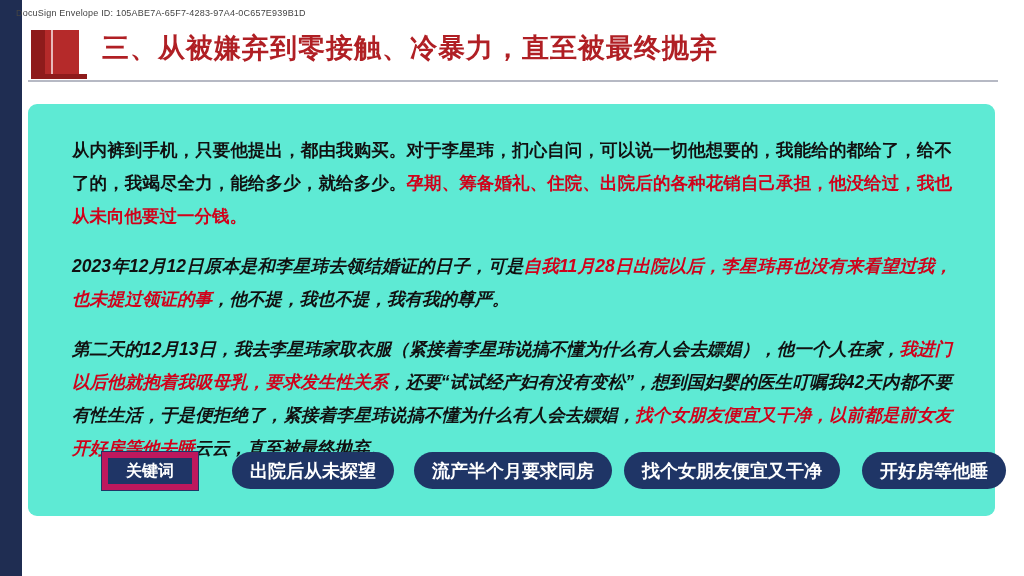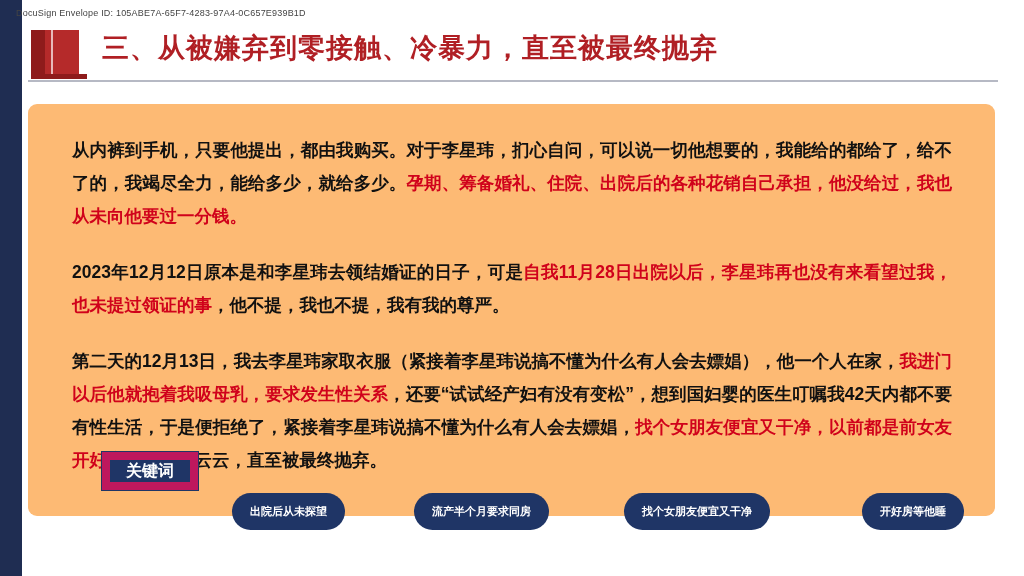--- a/index.html
+++ b/index.html
@@ -106,40 +106,41 @@
     height: 2px;
     background: #b6b9c4;
   }
   
   .panel {
     position: absolute;
     left: 28px;
     top: 104px;
     width: 967px;
     height: 412px;
-    background: #fdba74;
+    background: #5eead4;
     border-radius: 9px;
   }
   .para {
     position: relative;
     color: #111111;
     font-size: 17.5px;
     font-weight: bold;
     line-height: 33px;
     text-align: justify;
     font-family: "Liberation Sans", "DejaVu Sans", sans-serif;
   }
   .paras {
     position: absolute;
     left: 44px;
     top: 30px;
     width: 880px;
   }
   .para + .para {
-    margin-top: 23px;
+    margin-top: 17px;
+    font-style: italic;
   }
   .red {
     color: #d0021b;
   }
   
   .keyword-row {
     position: absolute;
     left: 44px;
     top: 348px;
     width: 890px;
@@ -153,39 +154,38 @@
     min-width: 96px;
     background: #1f3566;
     color: #ffffff;
     font-size: 16px;
     font-weight: bold;
     display: flex;
     align-items: center;
     justify-content: center;
     padding: 0 14px;
     box-sizing: border-box;
-    border: 8px solid #be185d;
+    border: 6px solid #be185d;
     outline: 1px solid #1f3566;
   }
   .kw-pill {
     position: absolute;
     top: 0;
     height: 37px;
     background: #1f3566;
     color: #ffffff;
-    font-size: 11px;
+    font-size: 18px;
     font-weight: bold;
     border-radius: 19px;
     display: flex;
     align-items: center;
     justify-content: center;
     padding: 0 18px;
     box-sizing: border-box;
     white-space: nowrap;
-    margin-top: 41px;
   }
   .kw1 { left: 160px; }
   .kw2 { left: 342px; }
   .kw3 { left: 552px; }
   .kw4 { left: 790px; }
 </style>
 </head>
 <body>
 
 <div class="slide">

